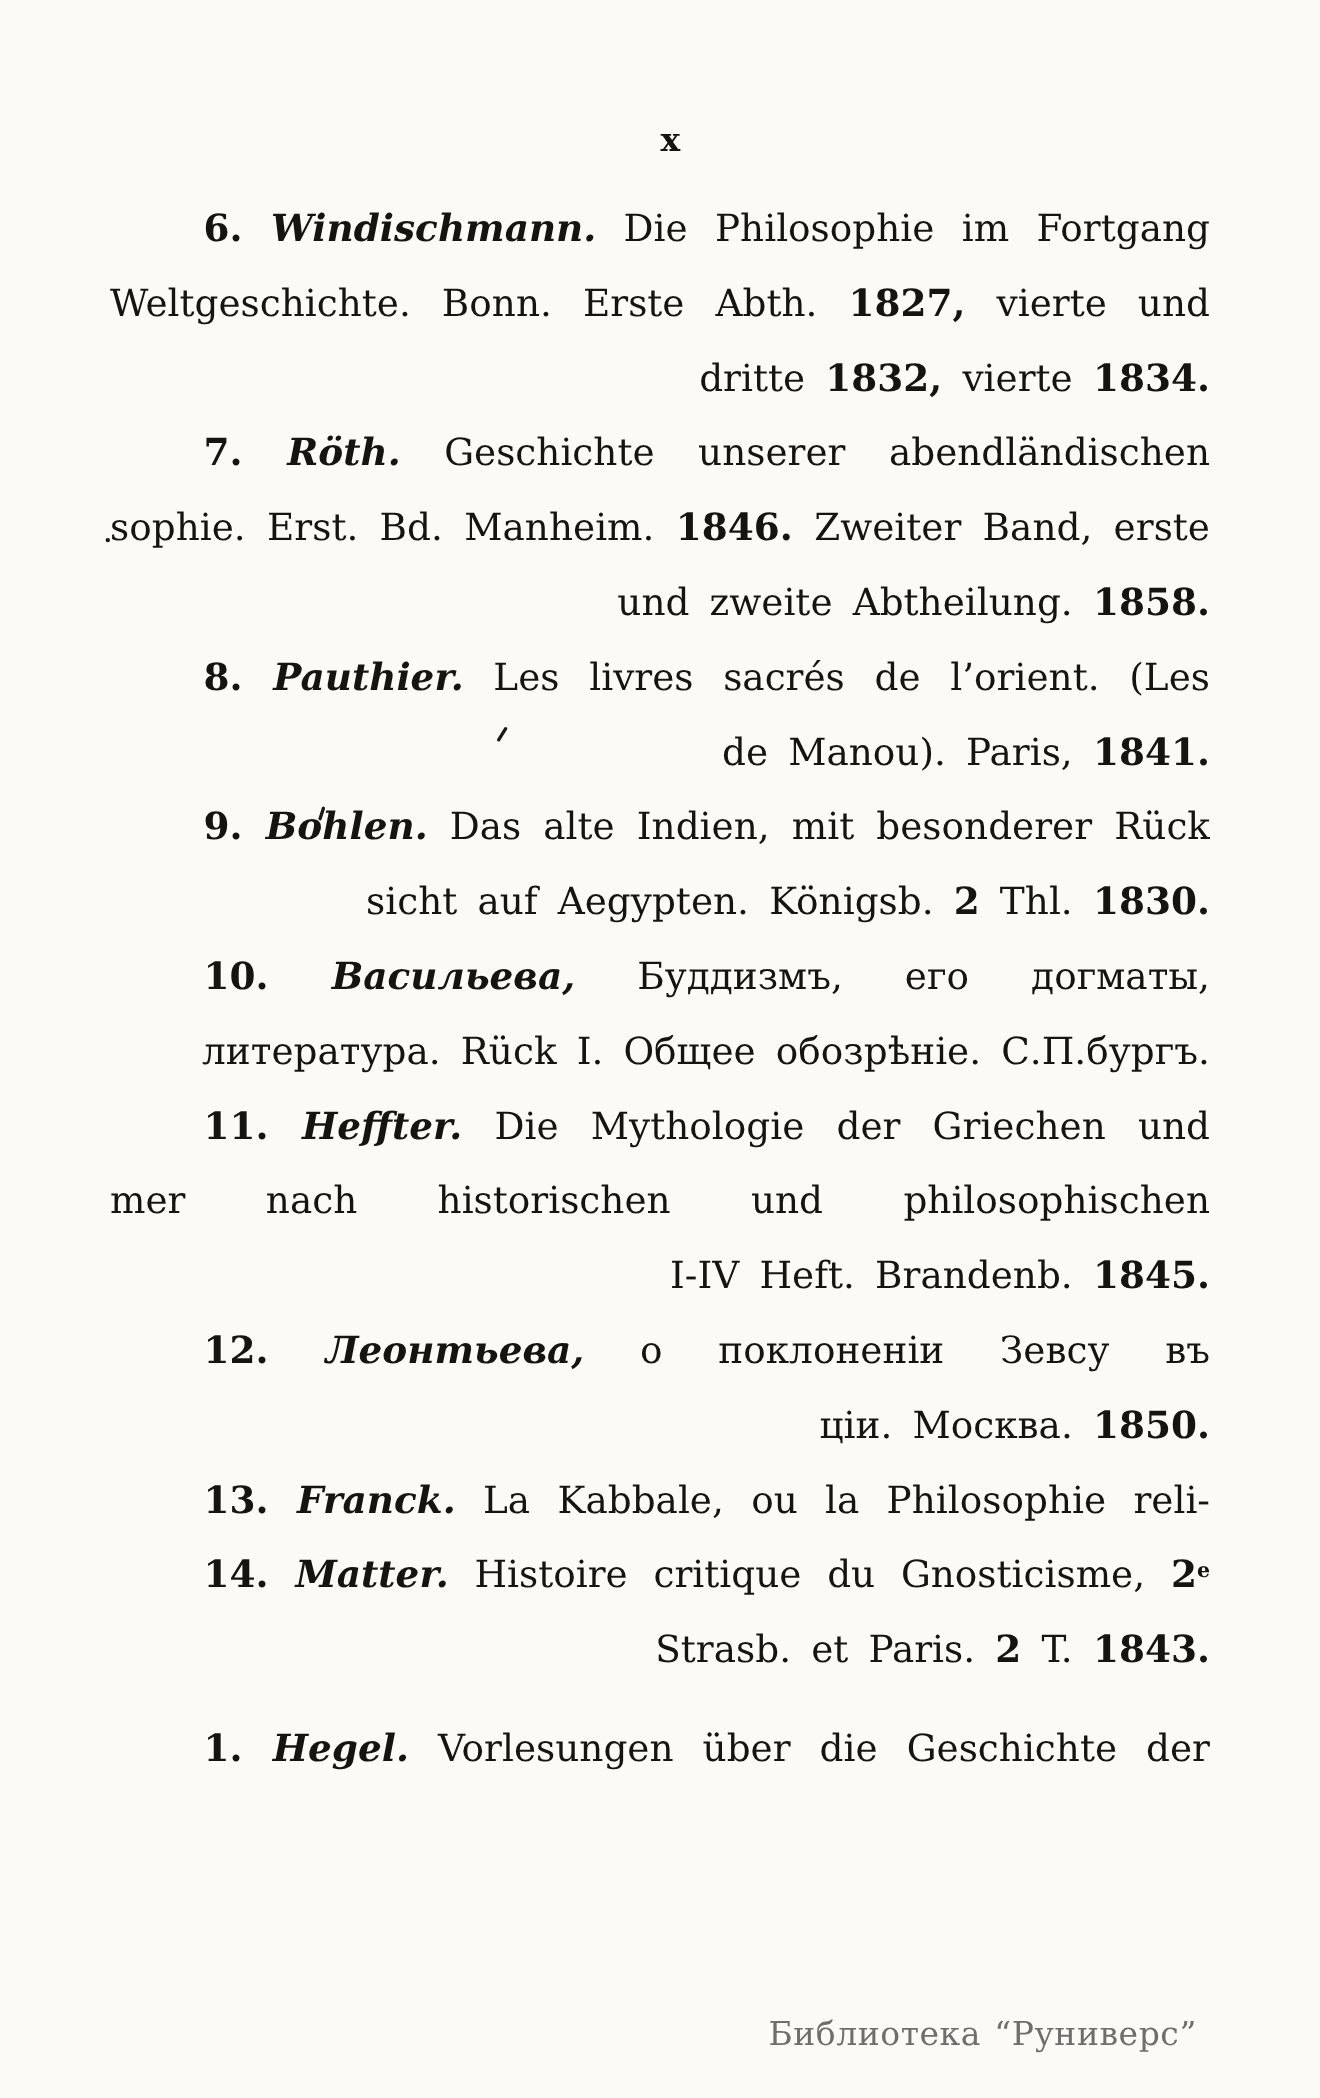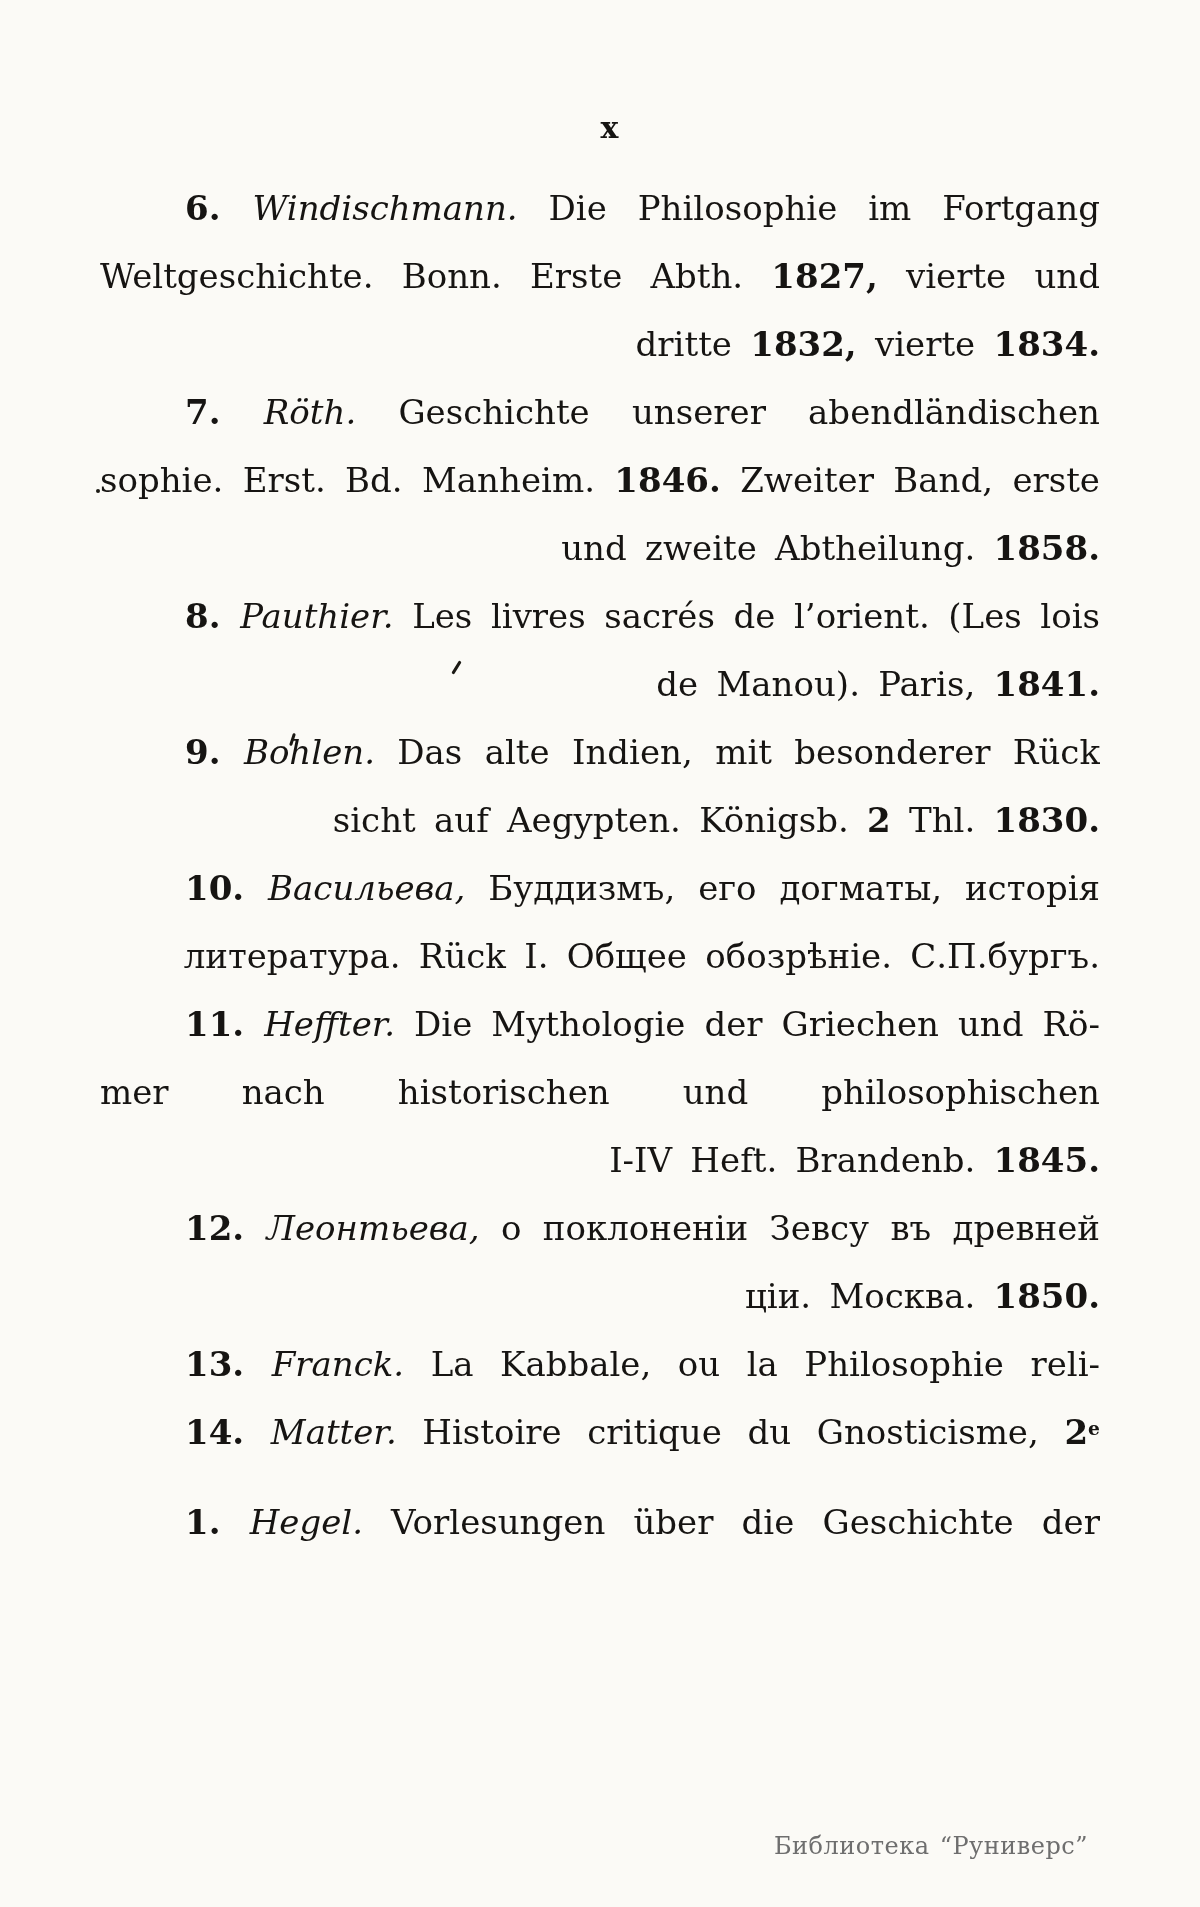--- a/index.html
+++ b/index.html
@@ -22,25 +22,25 @@
     font-size:34px; line-height:68px;
     word-spacing:0.22em;
   }
   .para { margin:0; }
   .para.section-heading { margin-top:39px; letter-spacing:1px; }
   .para.after-heading  { margin-top:22px; }
   .line { height:68px; overflow:hidden; text-align:right; }
   .line.just { text-align:justify; text-align-last:justify; }
   .line.first { text-indent:85px; }
   .b { font-weight:bold; }
-  .i { font-style:italic; }
+  .i { font-style:italic;font-weight:bold; }
   sup.e-sup { font-size:0.55em; line-height:0; vertical-align:0.5em; font-weight:bold; }
   .watermark {
     position:absolute; top:1832px; right:112px;
-    font-size:24px; color:#6e6e6e;
+    font-size:30px; color:#6e6e6e;
     letter-spacing:0.5px; word-spacing:2px;
   }
   
   .artifact { position:absolute; background:#1b1914; }
   .artifact.a1 { left:455px; top:660px; width:3px; height:15px; transform:rotate(32deg); border-radius:2px; }
   .artifact.a2 { left:291px; top:733px; width:3px; height:13px; transform:rotate(18deg); border-radius:2px; }
   .artifact.a3 { left:96px;  top:489px; width:4px; height:4px;  border-radius:50%; }
 </style>
 </head>
 <body>
@@ -77,20 +77,21 @@
     </div>
     <div class="para">
       <div class="line just first"><span class="b">12. </span><span class="i">Леонтьева,</span><span> о поклоненіи Зевсу въ древней Гре—</span></div>
       <div class="line"><span>ціи. Москва. </span><span class="b">1850.</span></div>
     </div>
     <div class="para">
       <div class="line just first"><span class="b">13. </span><span class="i">Franck.</span><span> La Kabbale, ou la Philosophie reli-</span></div>
     </div>
     <div class="para">
       <div class="line just first"><span class="b">14. </span><span class="i">Matter.</span><span> Histoire critique du Gnosticisme, </span><span class="b">2</span><sup class="e-sup b">e</sup></div>
+      <div class="line"><span>Strasb. et Paris. </span><span class="b">2</span><span> T. </span><span class="b">1843.</span></div>
     </div>
     <div class="para after-heading">
       <div class="line just first"><span class="b">1. </span><span class="i">Hegel.</span><span> Vorlesungen über die Geschichte der Philo-</span></div>
     </div>
   </div>
 
 <span class="artifact a1"></span>
 <span class="artifact a2"></span>
 <span class="artifact a3"></span>
 

